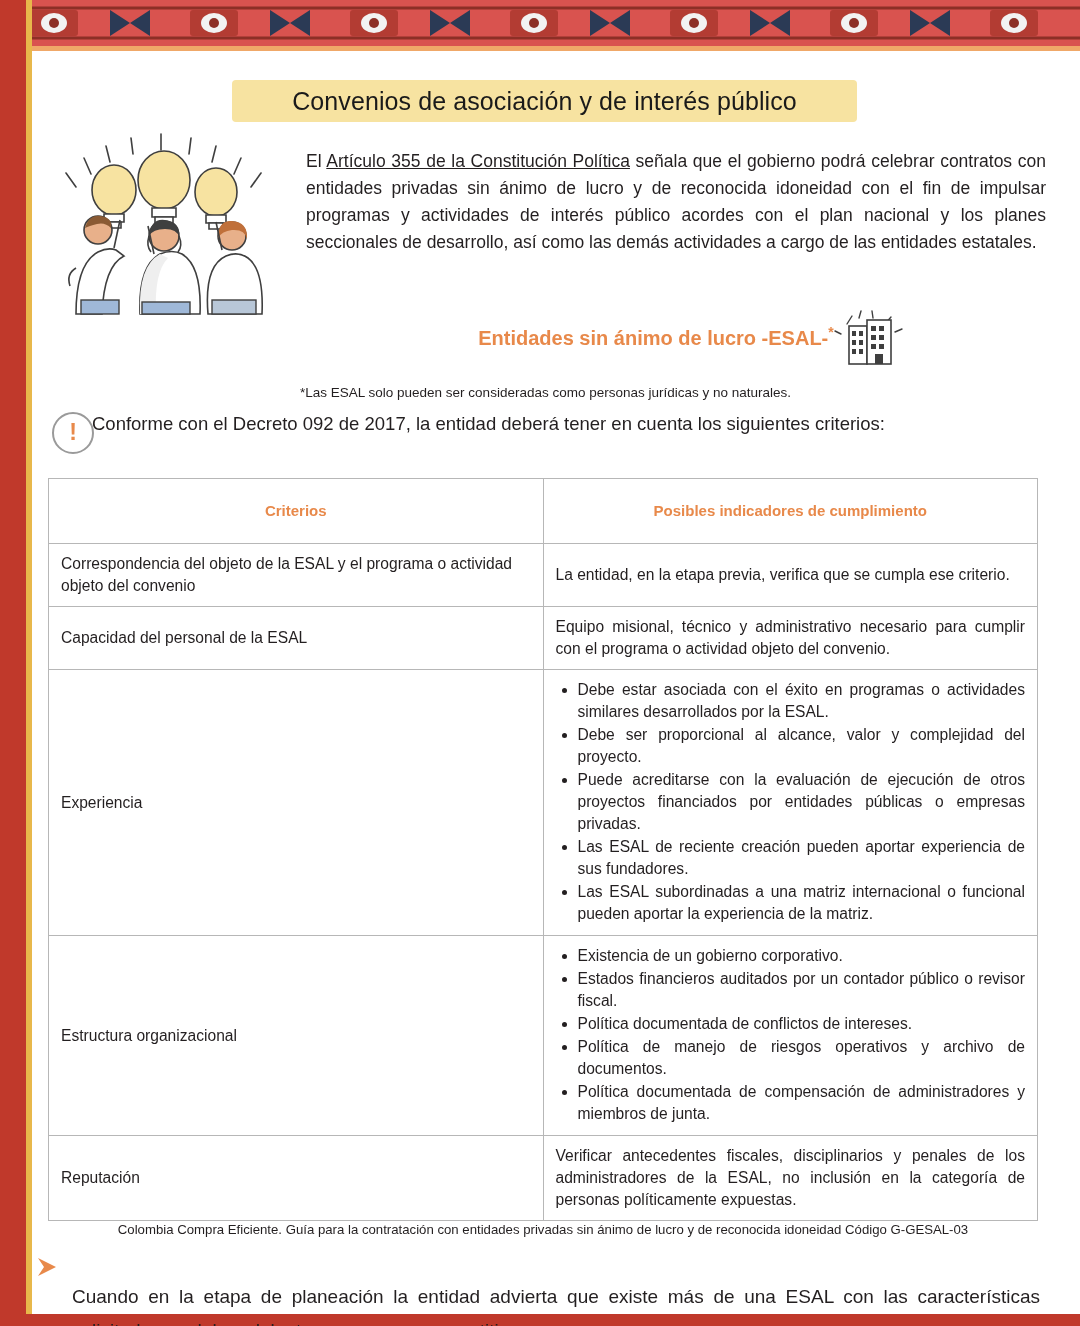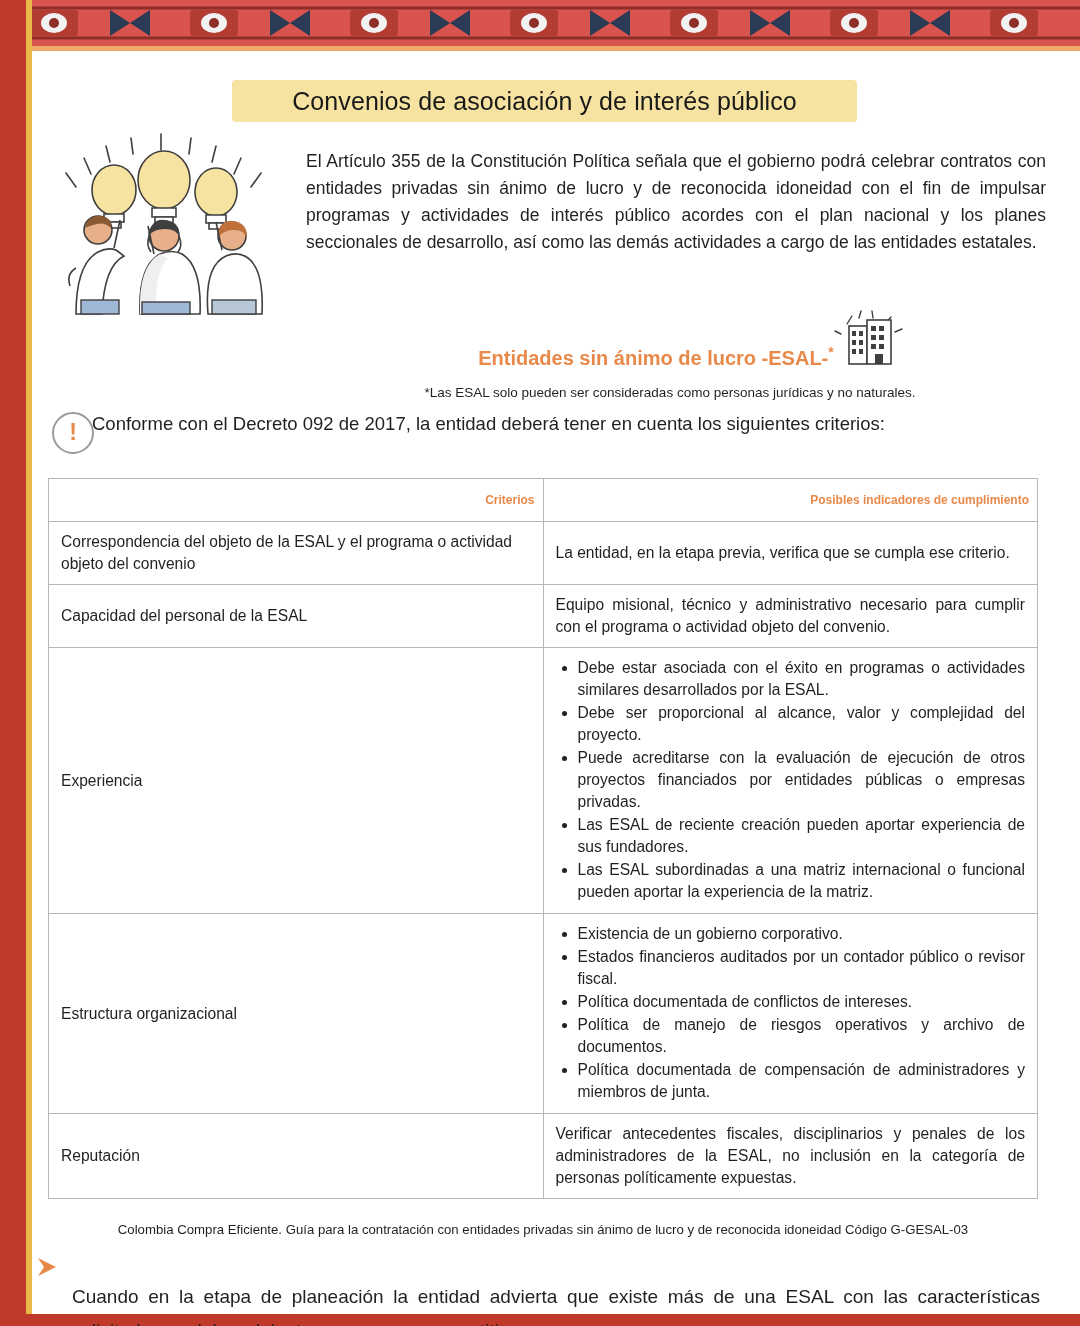--- a/index.html
+++ b/index.html
@@ -92,47 +92,47 @@
   .intro {
     position: absolute;
     top: 148px;
     left: 306px;
     width: 740px;
     font-size: 17.5px;
     line-height: 27px;
     text-align: justify;
     color: #231f20;
   }
-  .intro .u { }
+  .intro .u { text-decoration: underline; }
 
   
   .esal-line {
     position: absolute;
-    top: 344px;
+    top: 324px;
     left: 306px;
     width: 700px;
     text-align: center;
     font-size: 20px;
     font-weight: bold;
     color: #e8894a;
   }
   .esal-line .star { font-size: 14px; vertical-align: super; }
   .building-icon {
     position: absolute;
     top: 310px;
     left: 833px;
     width: 78px;
     height: 56px;
   }
   .footnote {
     position: absolute;
     top: 385px;
     left: 300px;
     width: 740px;
-    text-align: center;
+    text-align: left;
     font-size: 13.5px;
     color: #231f20;
   }
 
   
   .callout-icon {
     position: absolute;
     top: 412px;
     left: 52px;
     width: 38px;
@@ -167,23 +167,23 @@
   .crit-table th, .crit-table td {
     border: 1px solid #b7b7b7;
     vertical-align: middle;
     padding: 9px 12px;
     font-size: 15.6px;
     line-height: 22px;
   }
   .crit-table th {
     color: #e8894a;
     font-weight: bold;
-    font-size: 12px;
-    text-align: right;
-    padding: 10px 8px;
+    font-size: 15px;
+    text-align: center;
+    padding: 21px 8px;
   }
   .crit-table td.col-a { width: 378px; }
   .crit-table td ul {
     margin: 0;
     padding-left: 22px;
   }
   .crit-table td li {
     margin: 0 0 1px 0;
     text-align: justify;
   }

